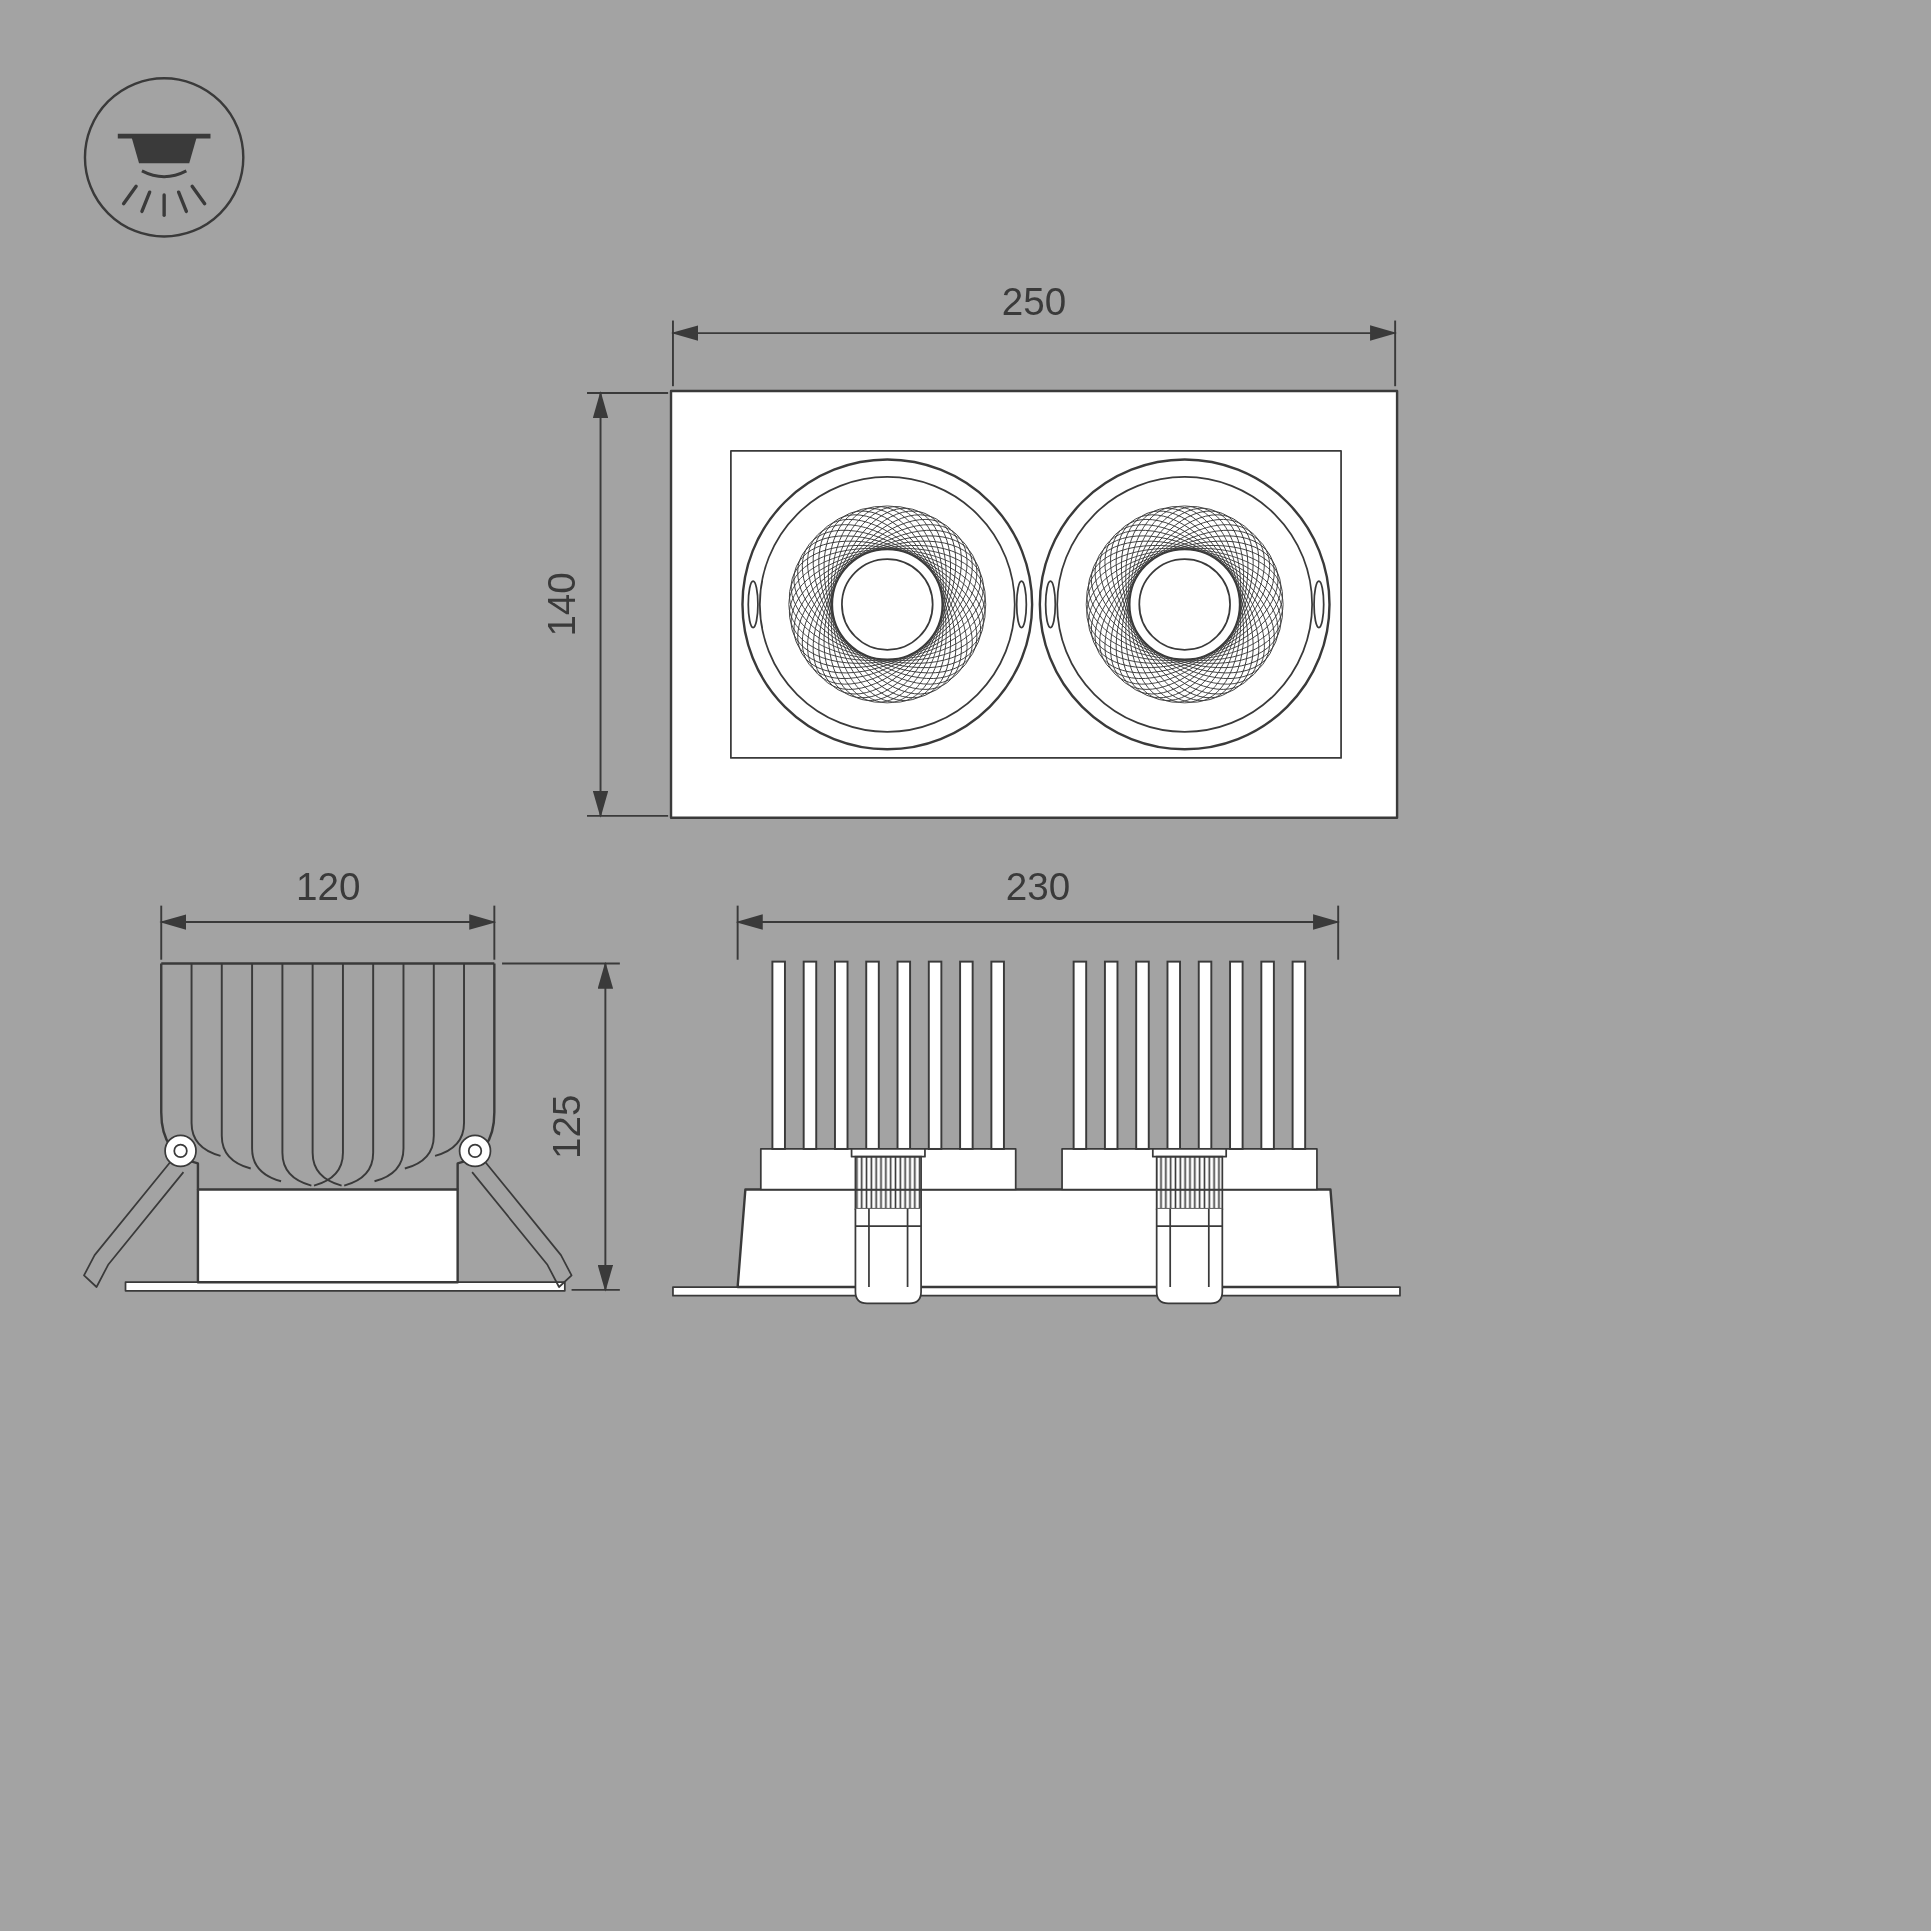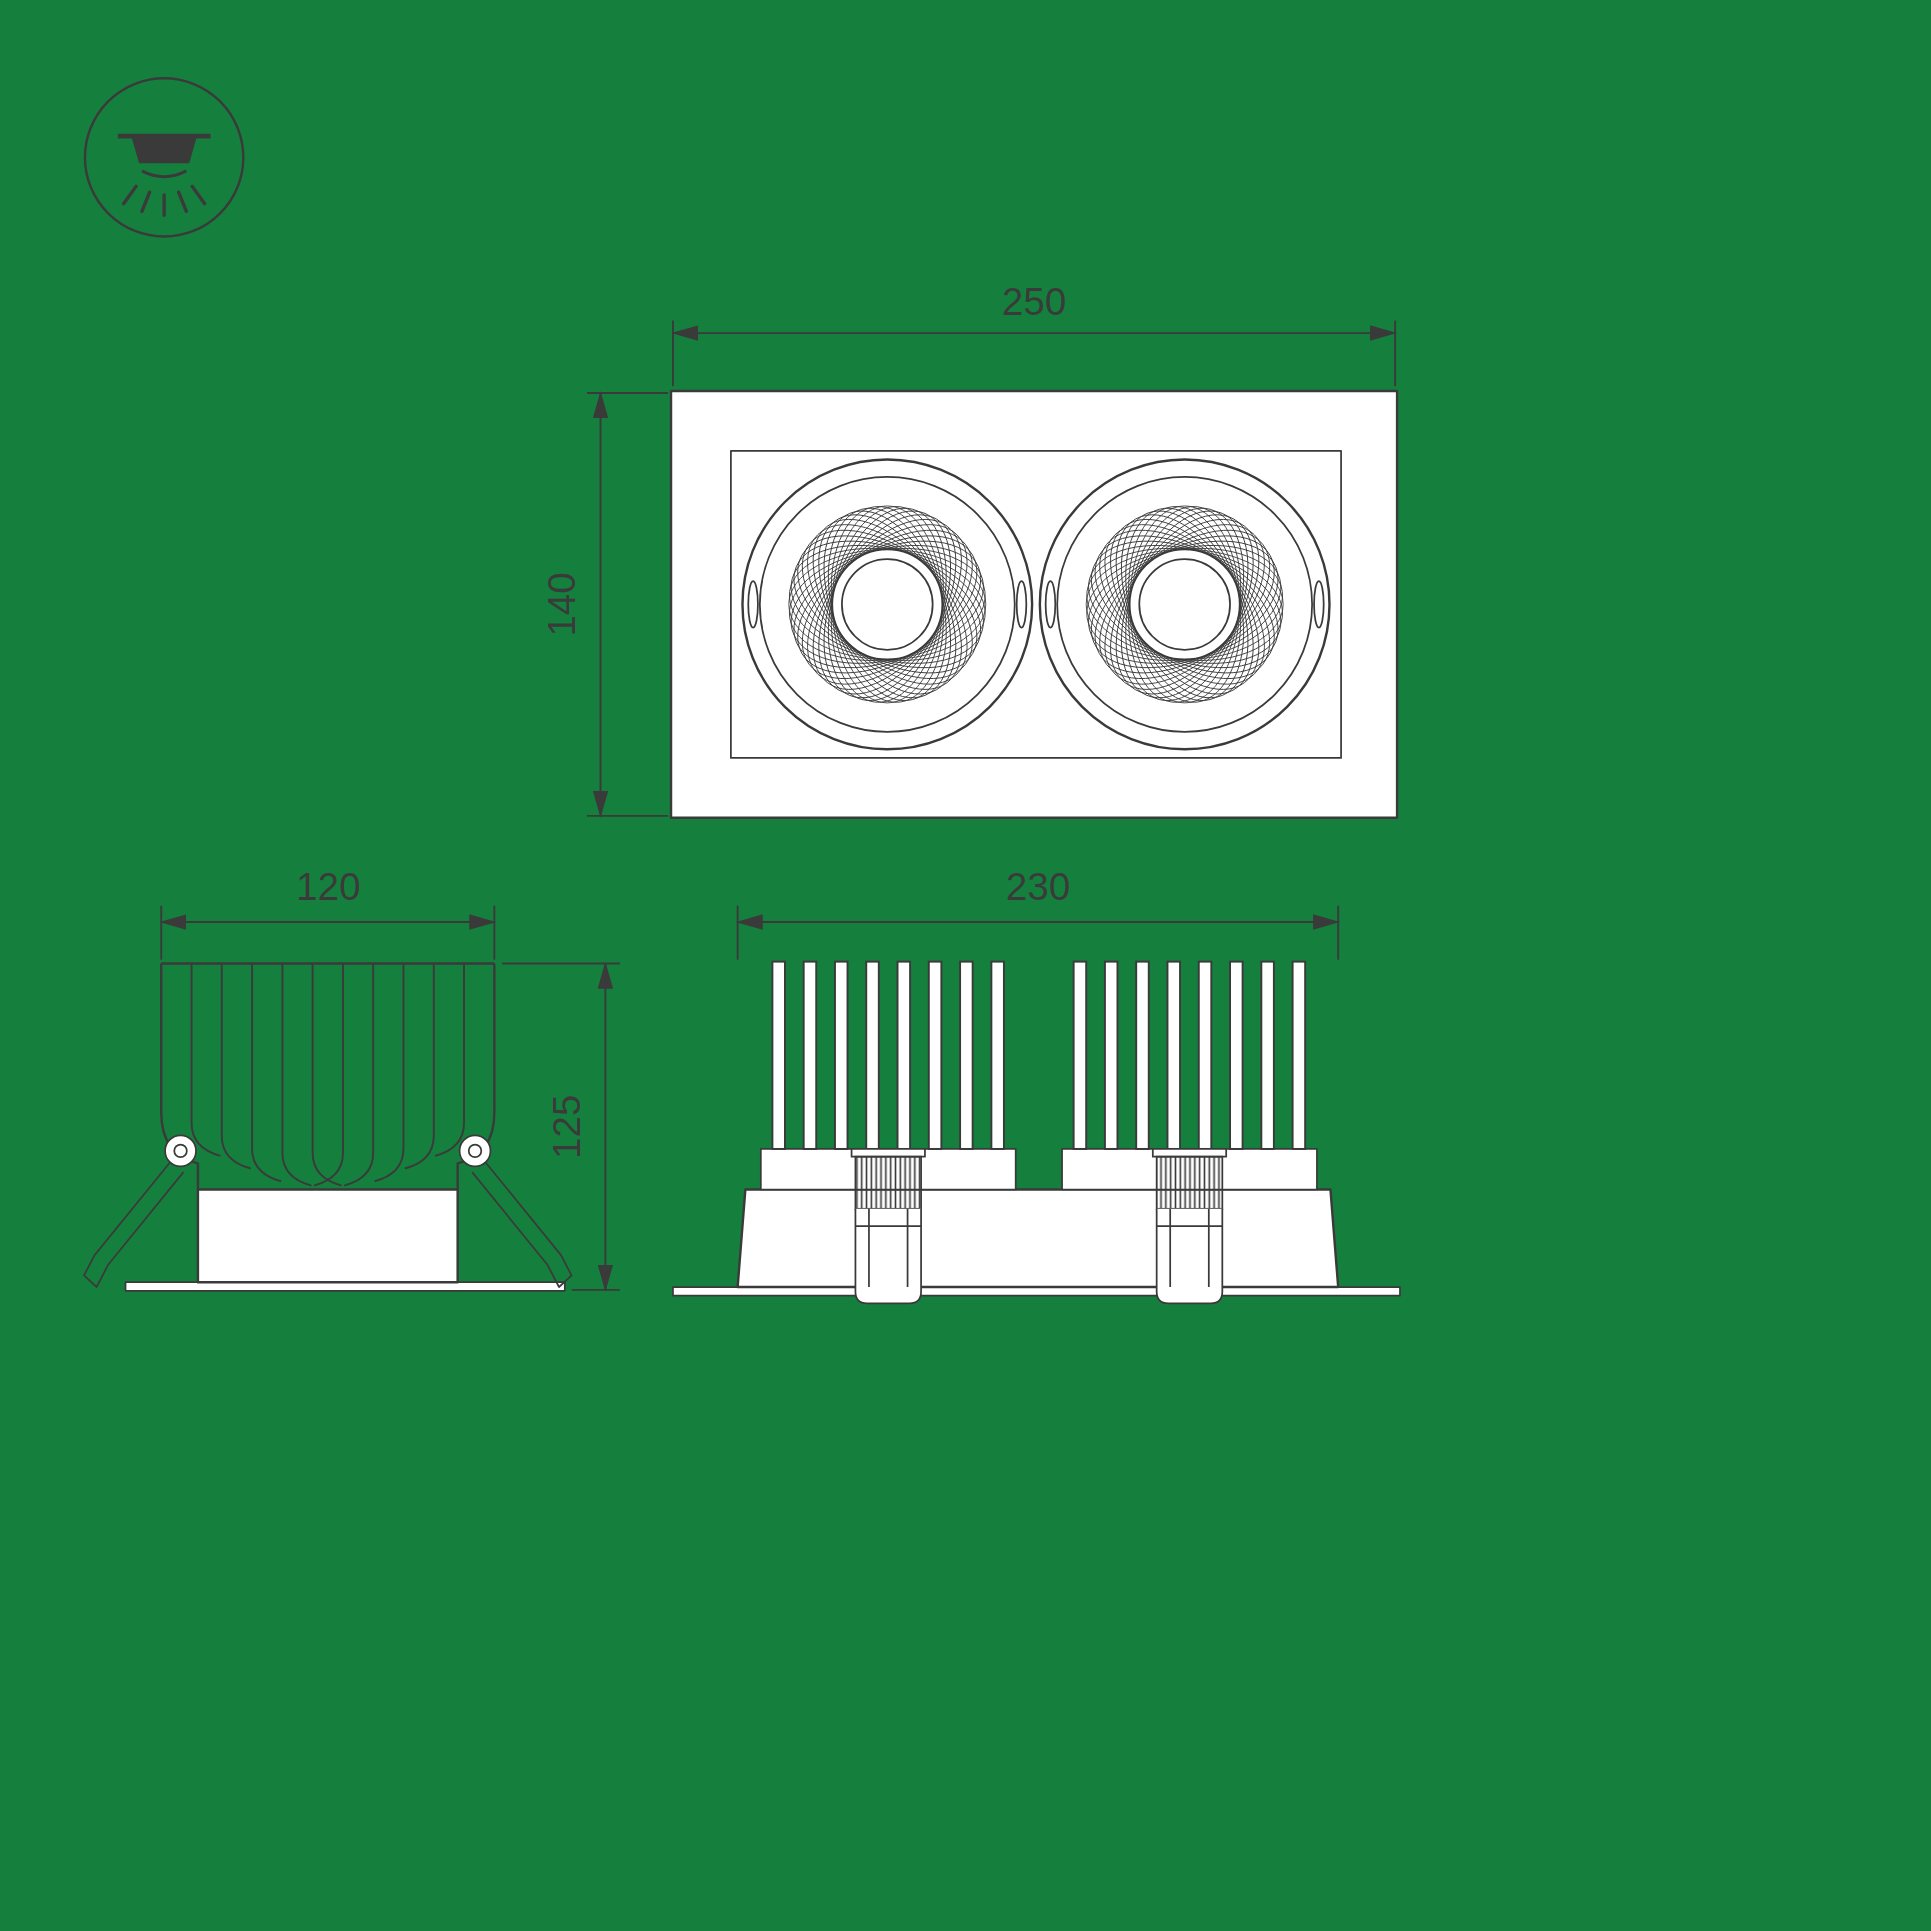--- a/index.html
+++ b/index.html
@@ -1,16 +1,16 @@
 <!DOCTYPE html>
 <html><head>
 <meta charset="utf-8">
 <style>
   html,body{margin:0;padding:0;background:#ffffff;}
-  .canvas{position:relative;width:1931px;height:1931px;background:#15803d;overflow:hidden;
+  .canvas{position:relative;width:1931px;height:1931px;background:#a3a3a3;overflow:hidden;
           font-family:"Liberation Sans", sans-serif;}
   svg{position:absolute;left:0;top:0;}
   .ln   {stroke:#3a3a3a;stroke-width:2.5;fill:none;stroke-linejoin:round;}
   .ln2  {stroke:#3a3a3a;stroke-width:1.8;fill:none;stroke-linejoin:round;}
   .lnw  {stroke:#3a3a3a;stroke-width:2.5;fill:#ffffff;stroke-linejoin:round;}
   .lnw2 {stroke:#3a3a3a;stroke-width:1.8;fill:#ffffff;stroke-linejoin:round;}
   .dim  {stroke:#3a3a3a;stroke-width:2;fill:none;}
   .dimtxt{font-family:"Liberation Sans", sans-serif;font-size:40px;fill:#3a3a3a;}
   .dark {fill:#3a3a3a;stroke:none;}
   .ray  {stroke:#3a3a3a;stroke-width:3.5;stroke-linecap:round;fill:none;}

